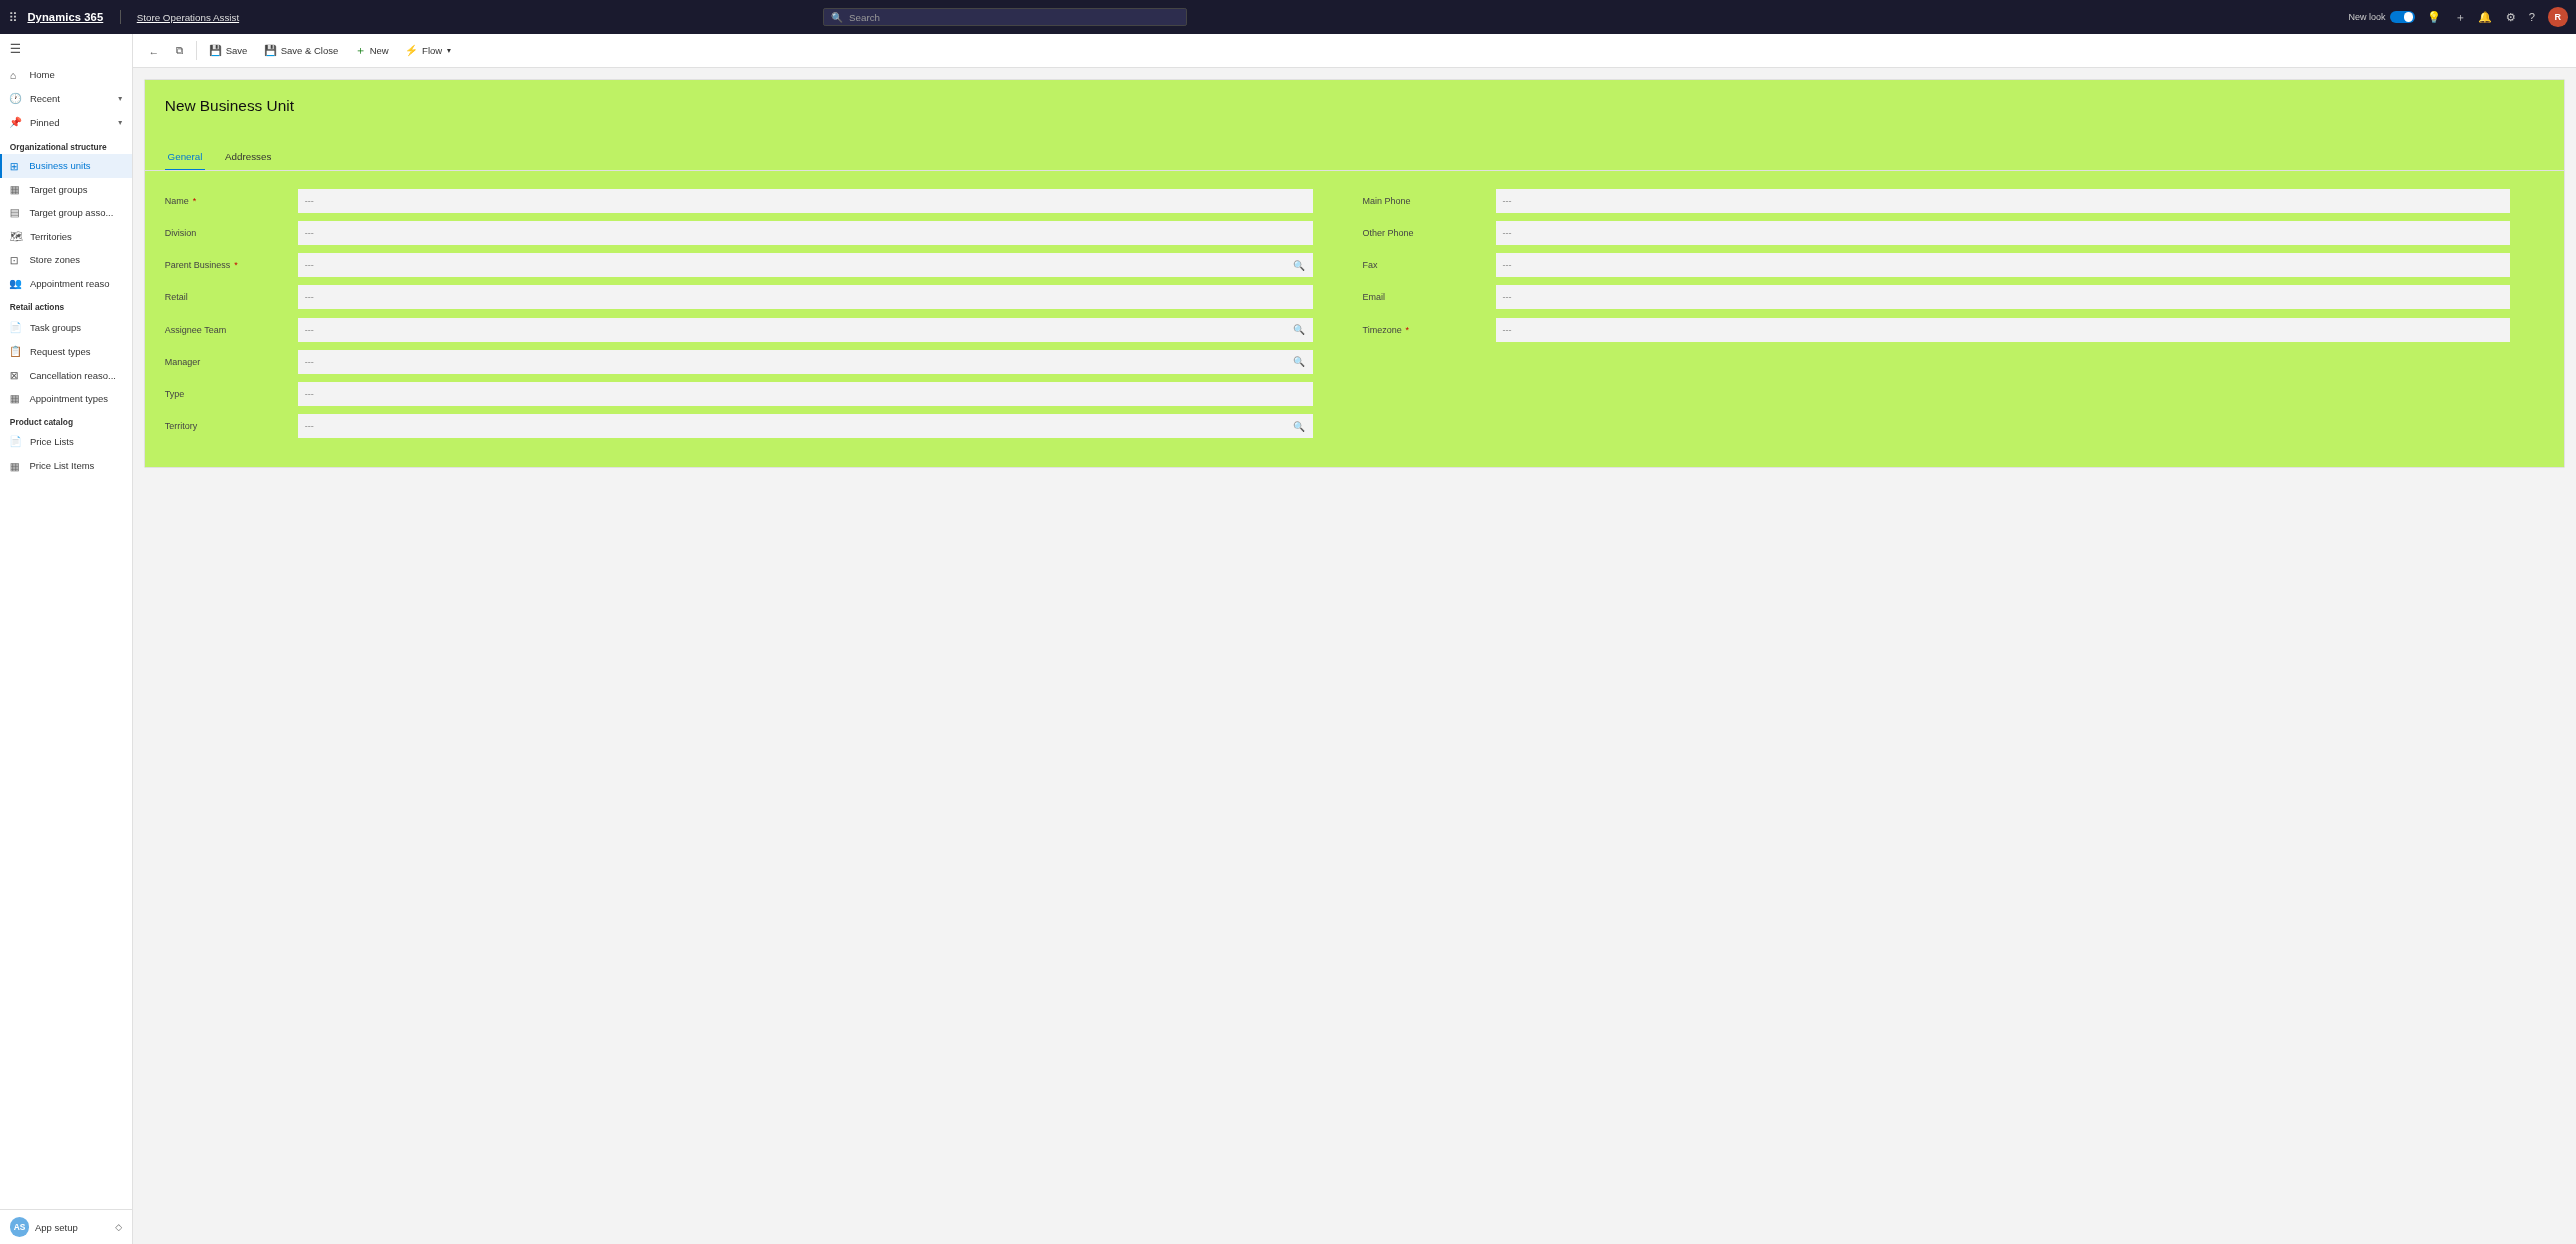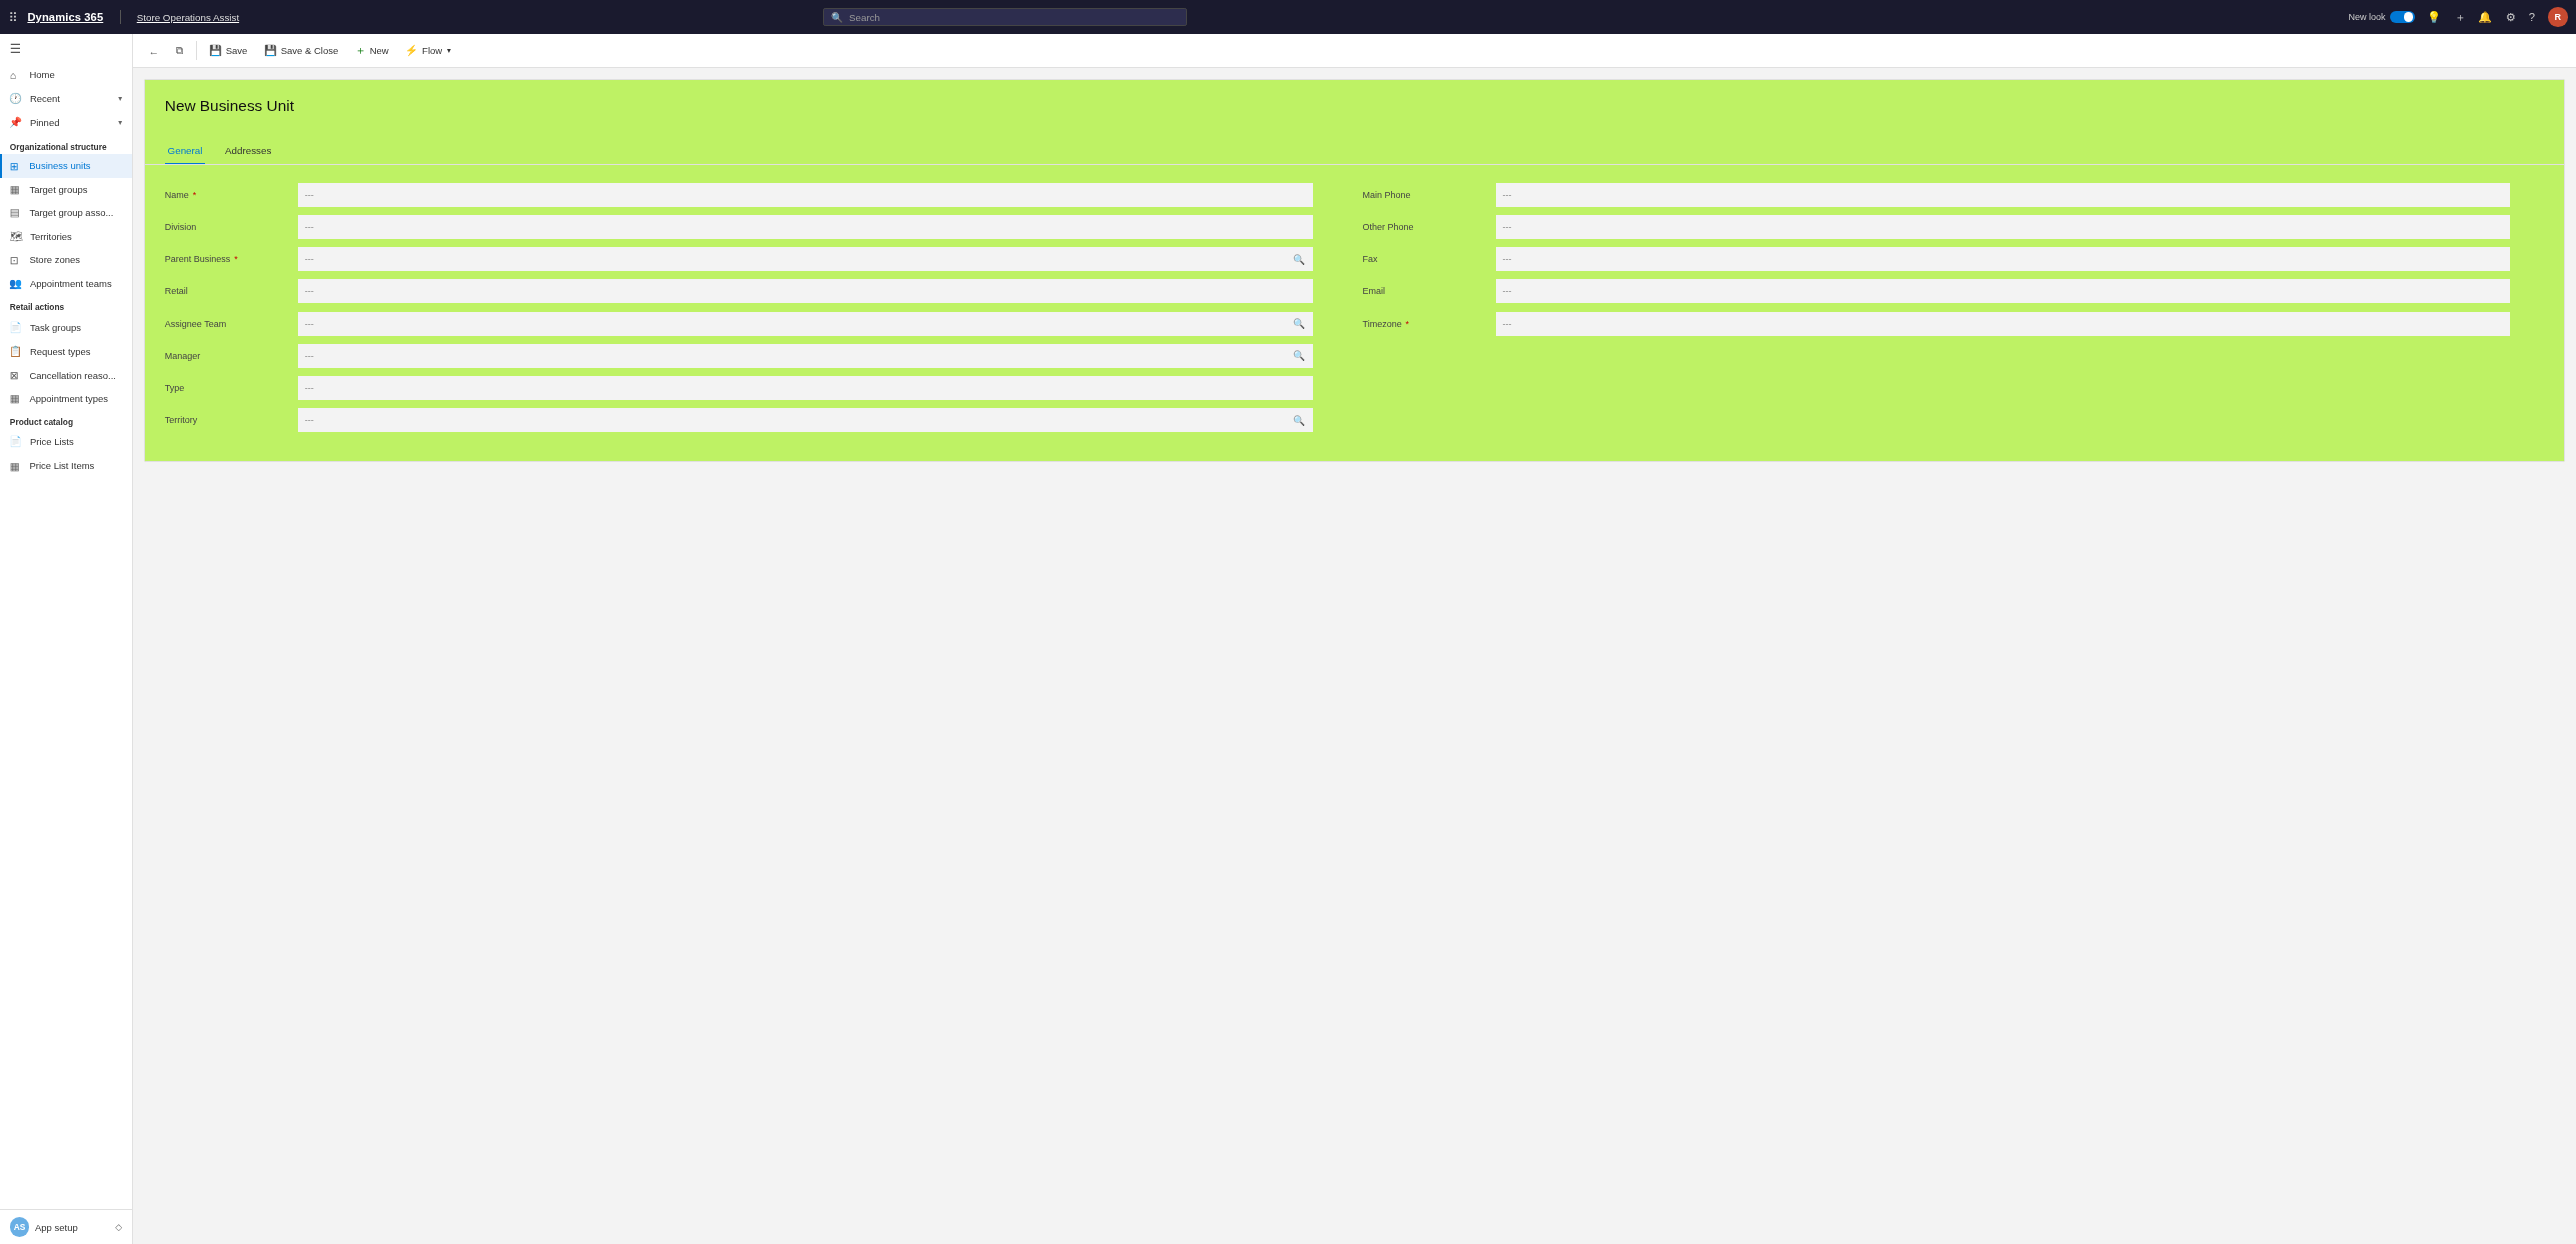--- a/index.html
+++ b/index.html
@@ -98,21 +98,21 @@
     .toolbar-btn.new-btn .btn-icon { color: #107c10; font-size: 11.2px; font-weight: 300; }
     .toolbar-btn.flow-btn .btn-icon { color: #742774; }
     .toolbar-sep { width: 0.7px; height: 19.6px; background: #ddd; margin: 0 2.8px; }
 
     
     .form-page { background: #bef264; margin: 11.2px; border: 0.7px solid #e0e0e0; border-radius: 1.4px; }
     .form-header { padding: 17px 19.6px 8.4px; }
     .form-title { font-size: 15.4px; font-weight: 400; color: #111; }
 
     
-    .form-tabs { display: flex; gap: 0; padding: 0 19.6px; border-bottom: 0.7px solid #e0e0e0; margin-top: 14px; }
+    .form-tabs { display: flex; gap: 0; padding: 0 19.6px; border-bottom: 0.7px solid #e0e0e0; margin-top: 20px; }
     .form-tab {
       padding: 7px 2.8px; margin-right: 17px; font-size: 9.8px; cursor: pointer;
       border-bottom: 1.4px solid transparent; color: #333;
     }
     .form-tab.active { border-bottom: 1.4px solid #0078d4; color: #0078d4; font-weight: 500; }
 
     
     .form-body { padding: 17px 19.6px 22.4px; display: grid; grid-template-columns: 1fr 1fr; gap: 16px; }
     .form-section { padding-right: 34px; }
     .form-row {
@@ -209,21 +209,21 @@
     <div class="sidebar-item">
       <span class="icon">🗺</span>
       <span>Territories</span>
     </div>
     <div class="sidebar-item">
       <span class="icon">⊡</span>
       <span>Store zones</span>
     </div>
     <div class="sidebar-item">
       <span class="icon">👥</span>
-      <span>Appointment teams</span>
+      <span>Appointment reaso</span>
     </div>
 
     <div class="sidebar-section-label">Retail actions</div>
     <div class="sidebar-item">
       <span class="icon">📄</span>
       <span>Task groups</span>
     </div>
     <div class="sidebar-item">
       <span class="icon">📋</span>
       <span>Request types</span>

